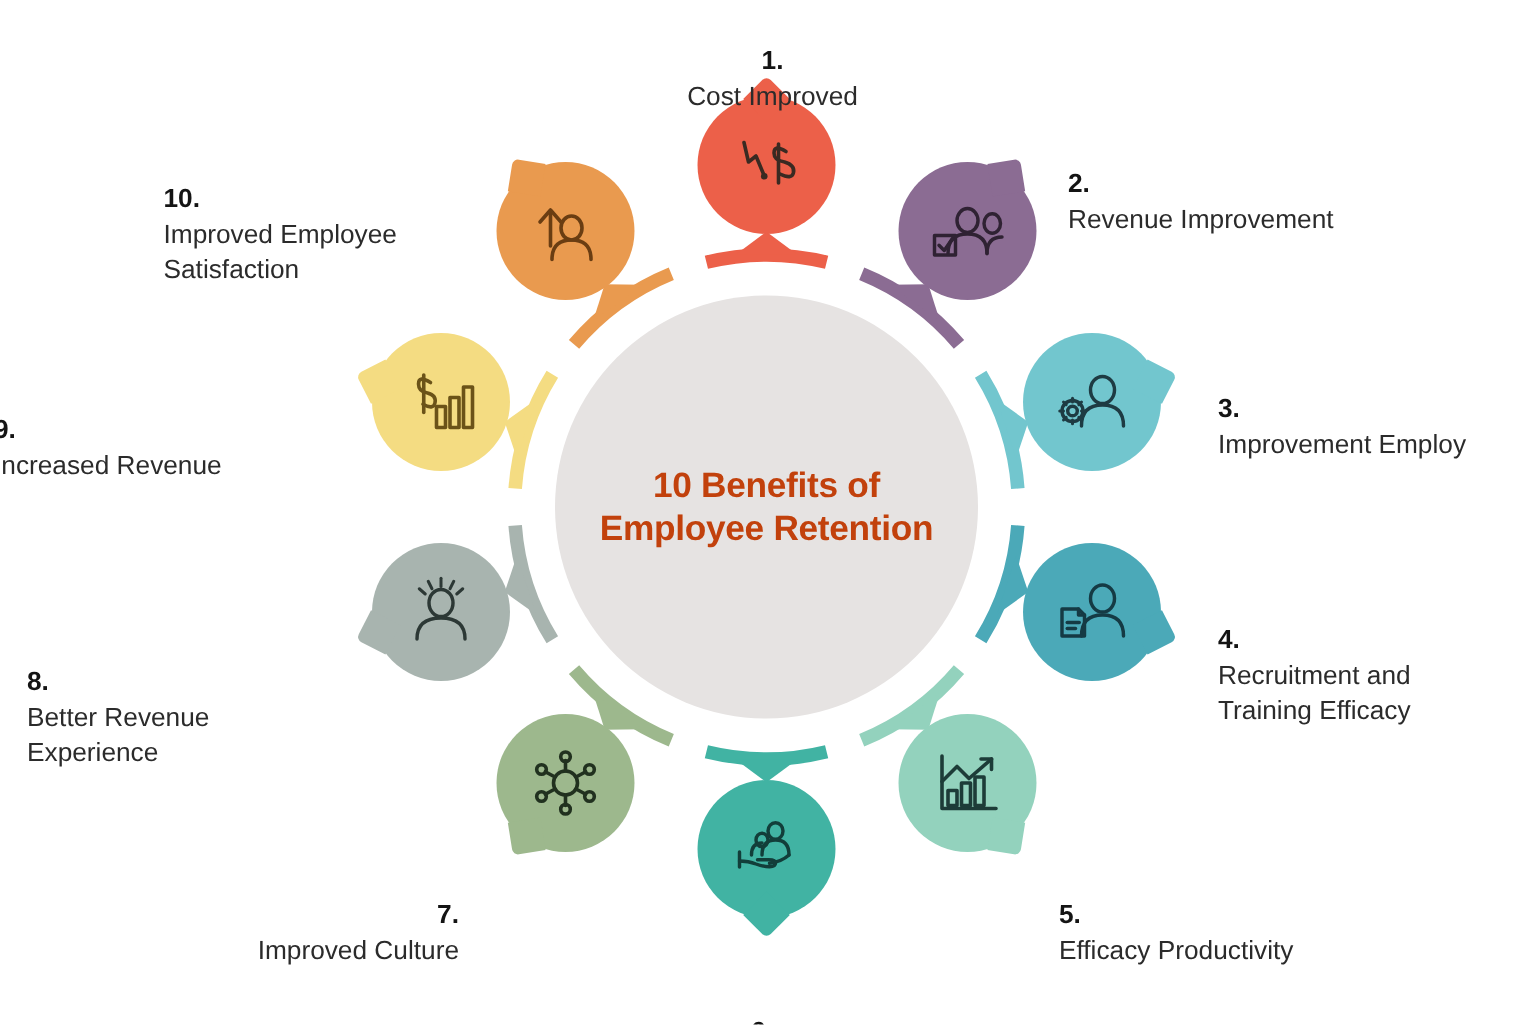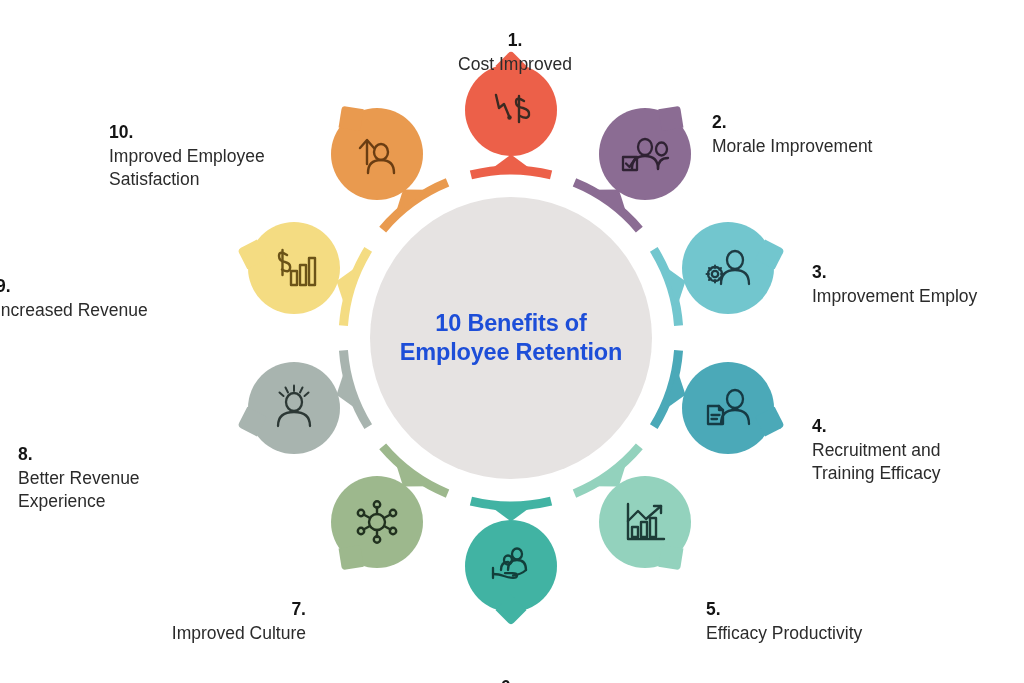--- a/index.html
+++ b/index.html
@@ -19,21 +19,21 @@
   .center-disc{
     position:absolute;
     left:370px;top:197px;
     width:282px;height:282px;
     border-radius:50%;
     background:#e6e3e2;
     display:flex;align-items:center;justify-content:center;
     text-align:center;
   }
   .center-title{
-    font-size:23.5px;font-weight:bold;color:#1d4ed8;
+    font-size:23.5px;font-weight:bold;color:#c2410c;
     line-height:1.22;letter-spacing:-0.2px;
     white-space:pre-line;
   }
 
   
   .bubble{
     position:absolute;
     width:92px;height:92px;
     border-radius:50%;
     display:flex;align-items:center;justify-content:center;
@@ -248,21 +248,21 @@
     </svg>
   </div>
 
   <div class="label c" id="label-1" style="left: 420px; top: 6px; width: 190px; text-align: center;">
     <span class="num">1.</span>
     <span>Cost Improved</span>
   </div>
 
   <div class="label l" id="label-2" style="left: 712px; top: 88px; width: 240px; text-align: left;">
     <span class="num">2.</span>
-    <span>Morale Improvement</span>
+    <span>Revenue Improvement</span>
   </div>
 
   <div class="label l" id="label-3" style="left: 812px; top: 238px; width: 230px; text-align: left;">
     <span class="num">3.</span>
     <span>Improvement Employ</span>
   </div>
 
   <div class="label l" id="label-4" style="left: 812px; top: 392px; width: 200px; text-align: left; text-indent: 0px;">
     <span class="num">4.</span>
     <span>Recruitment and

